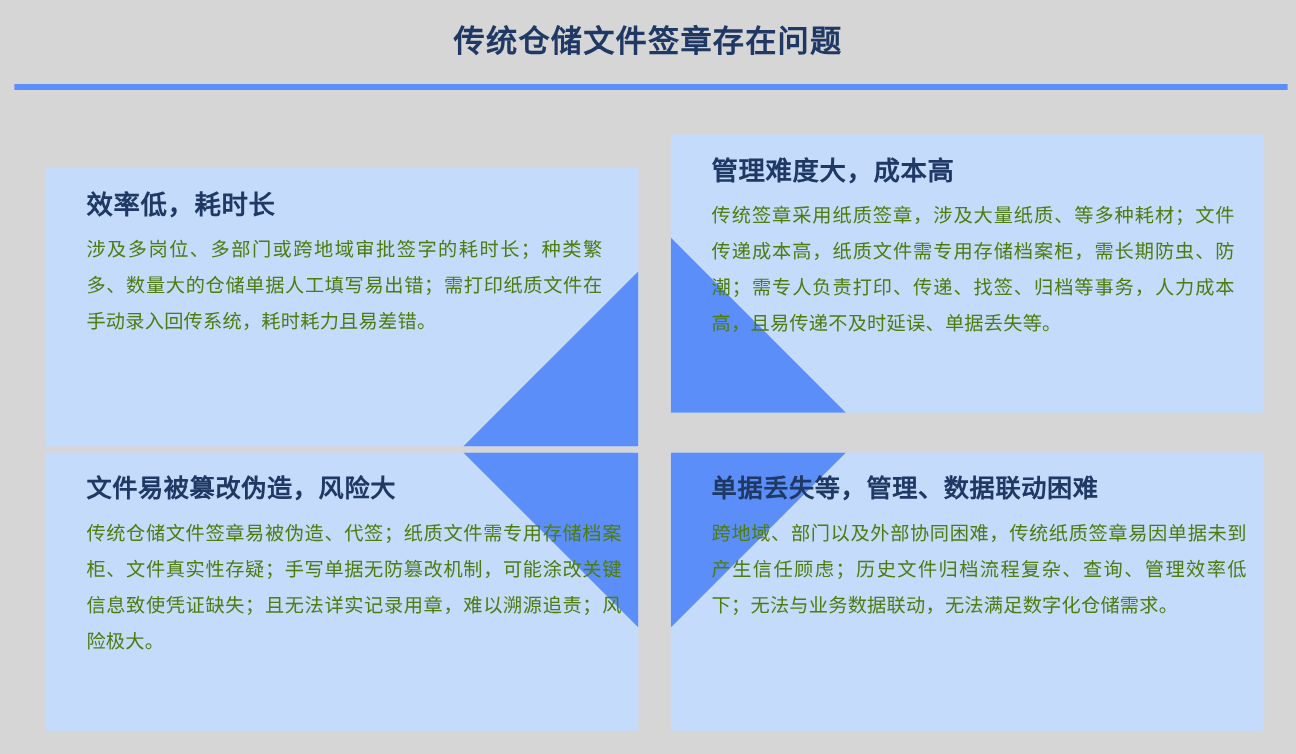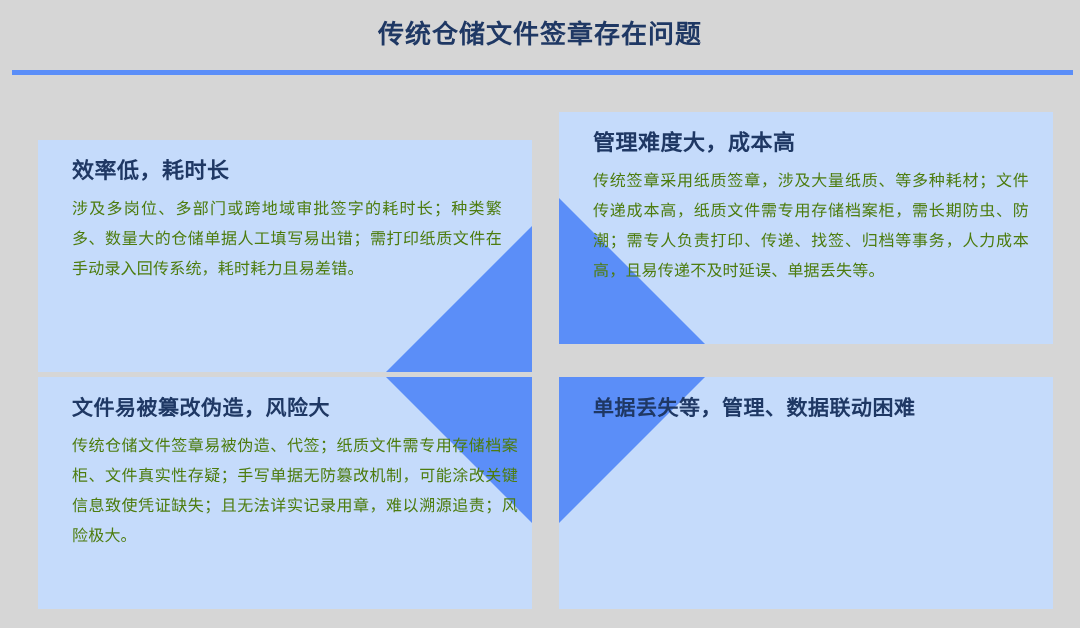--- a/index.html
+++ b/index.html
@@ -155,17 +155,18 @@
       <div class="card-body">
         <div class="card-heading">文件易被篡改伪造，风险大</div>
         <p class="card-text">传统仓储文件签章易被伪造、代签；纸质文件需专用存储档案柜、文件真实性存疑；手写单据无防篡改机制，可能涂改关键信息致使凭证缺失；且无法详实记录用章，难以溯源追责；风险极大。</p>
       </div>
     </div>
 
     <div class="card pos-br">
       <span class="wedge corner-tl"></span>
       <div class="card-body">
         <div class="card-heading">单据丢失等，管理、数据联动困难</div>
+        <p class="card-text">跨地域、部门以及外部协同困难，传统纸质签章易因单据未到产生信任顾虑；历史文件归档流程复杂、查询、管理效率低下；无法与业务数据联动，无法满足数字化仓储需求。</p>
       </div>
     </div>
 
   </div>
 </div>
 
 </body></html>

